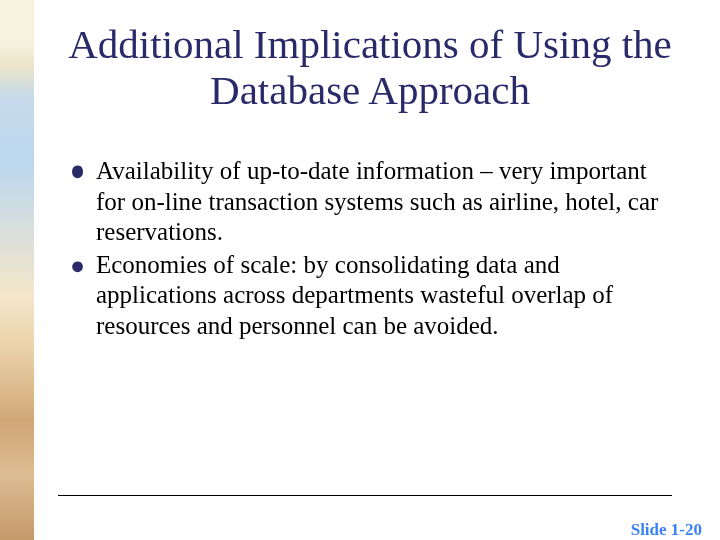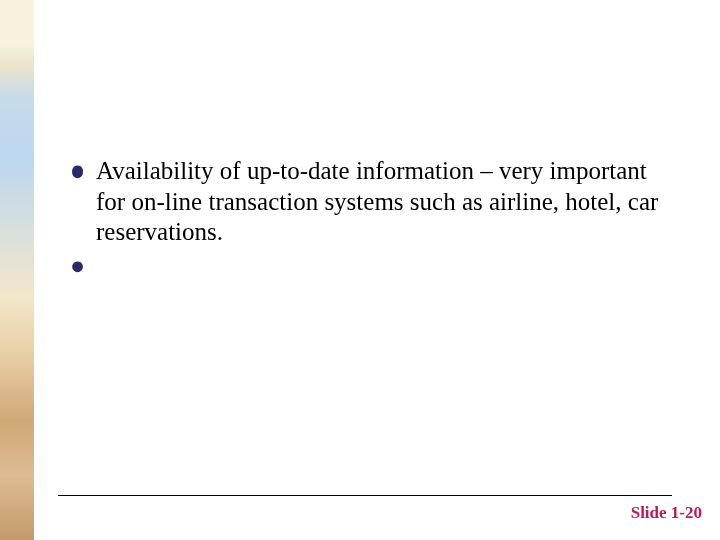--- a/index.html
+++ b/index.html
@@ -80,49 +80,51 @@
     position: absolute;
     left: 58px;
     right: 48px;
     bottom: 44px;
     height: 0;
     border-top: 1.5px solid #000;
   }
   .slide-number {
     position: absolute;
     right: 18px;
-    bottom: 17px;
+    bottom: 0;
     font-size: 17px;
-    color: #be185d;
+    color: #3b82f6;
     font-weight: bold;
   }
 </style>
 </head>
 <body>
 
 <div class="slide">
 
   <div class="bg-strip"></div>
 
   <div class="content">
 
+    <div class="title">Additional Implications of Using the Database Approach</div>
 
     <div class="bullets">
 
       <div class="bullet">
         <span class="dot">●</span>
       </div>
 
       <div class="bullet">
         <span class="dot">●</span>
         <span>Availability of up-to-date information – very important for on-line transaction systems such as airline, hotel, car reservations.</span>
       </div>
 
       <div class="bullet">
         <span class="dot">●</span>
+        <span>Economies of scale: by consolidating data and applications across departments wasteful overlap of resources and personnel can be avoided.</span>
       </div>
 
     </div>
 
     <div class="footer-line"></div>
 
     <div class="slide-number">Slide 1-20</div>
 
   </div>
 

